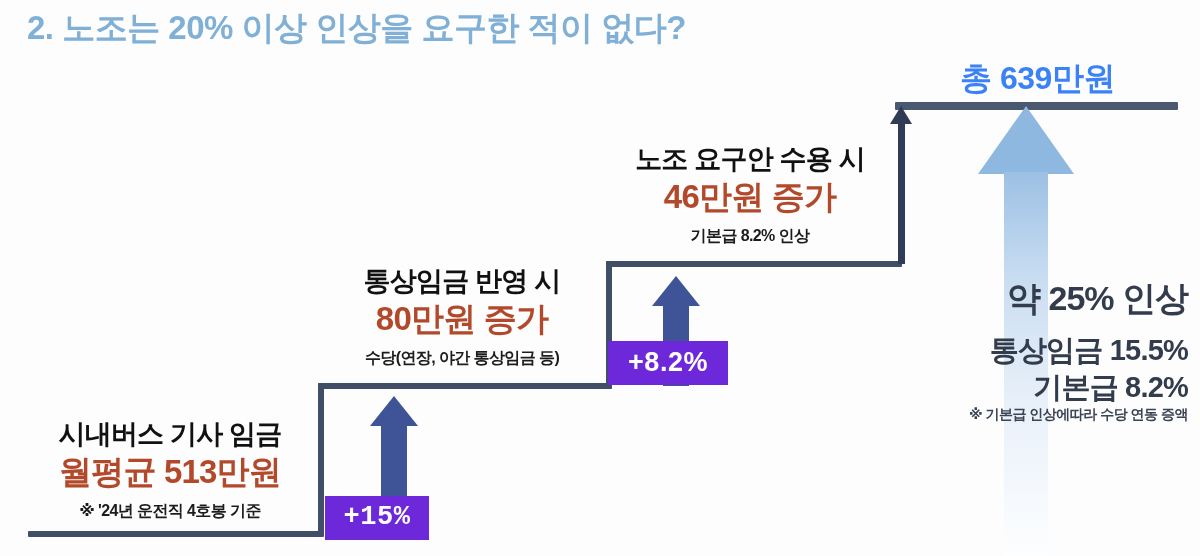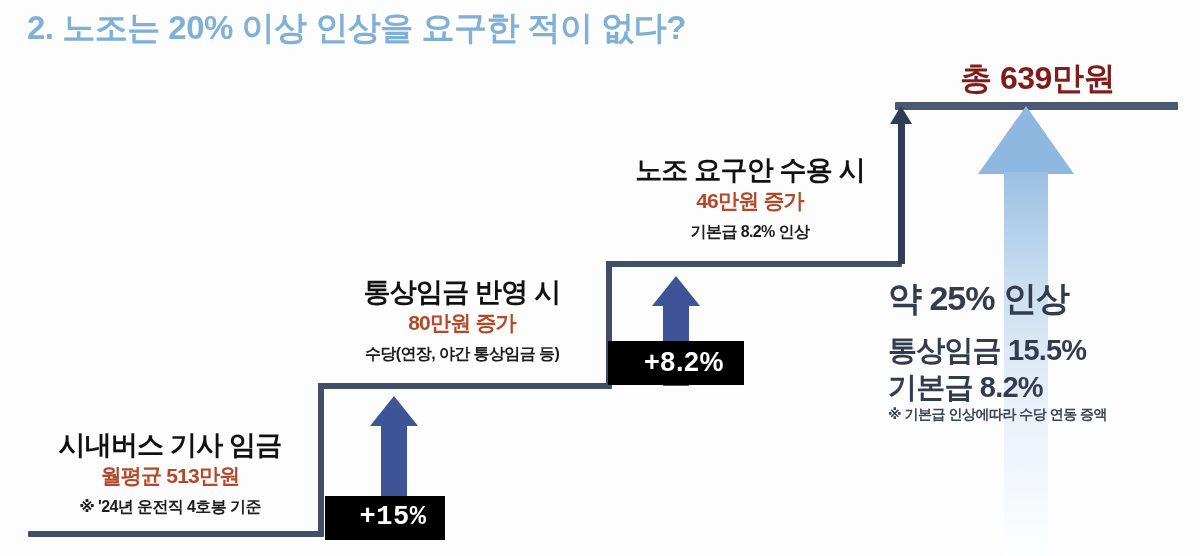--- a/index.html
+++ b/index.html
@@ -109,48 +109,47 @@
     width: 0;
     height: 0;
     border-left: 48px solid transparent;
     border-right: 48px solid transparent;
     border-bottom: 68px solid #8fb8e0;
   }
 
   
   .pct-badge {
     position: absolute;
-    background: #000000;
+    background: #6d28d9;
     color: #ffffff;
     font-size: 27px;
     font-weight: bold;
     letter-spacing: 0.5px;
     display: flex;
     align-items: center;
     justify-content: center;
-    padding: 2px 8px 4px 24px;
+    padding: 2px 8px 4px 8px;
     white-space: nowrap;
   }
 
   
   .step-block {
     position: absolute;
     text-align: center;
     white-space: nowrap;
   }
   .step-head {
     font-size: 27px;
     font-weight: bold;
     color: #111111;
     letter-spacing: -0.8px;
     line-height: 1.22;
-    margin-top: 11px;
   }
   .step-amount {
-    font-size: 21px;
+    font-size: 33px;
     font-weight: bold;
     color: #b2492a;
     letter-spacing: -0.8px;
     line-height: 1.2;
     margin-top: 1px;
   }
   .step-note {
     font-size: 16px;
     font-weight: bold;
     color: #1c1c1c;
@@ -161,32 +160,32 @@
 
   
   #total-label {
     position: absolute;
     left: 895px;
     top: 57px;
     width: 285px;
     text-align: center;
     font-size: 32px;
     font-weight: bold;
-    color: #7f1d1d;
+    color: #3b82f6;
     letter-spacing: -0.5px;
     white-space: nowrap;
   }
 
   
   #summary {
     position: absolute;
     left: 888px;
     top: 278px;
     width: 300px;
-    text-align: left;
+    text-align: right;
     white-space: nowrap;
   }
   #summary .sum-main {
     font-size: 34px;
     font-weight: bold;
     color: #333c4d;
     letter-spacing: -1px;
     line-height: 1.2;
   }
   #summary .sum-line {

